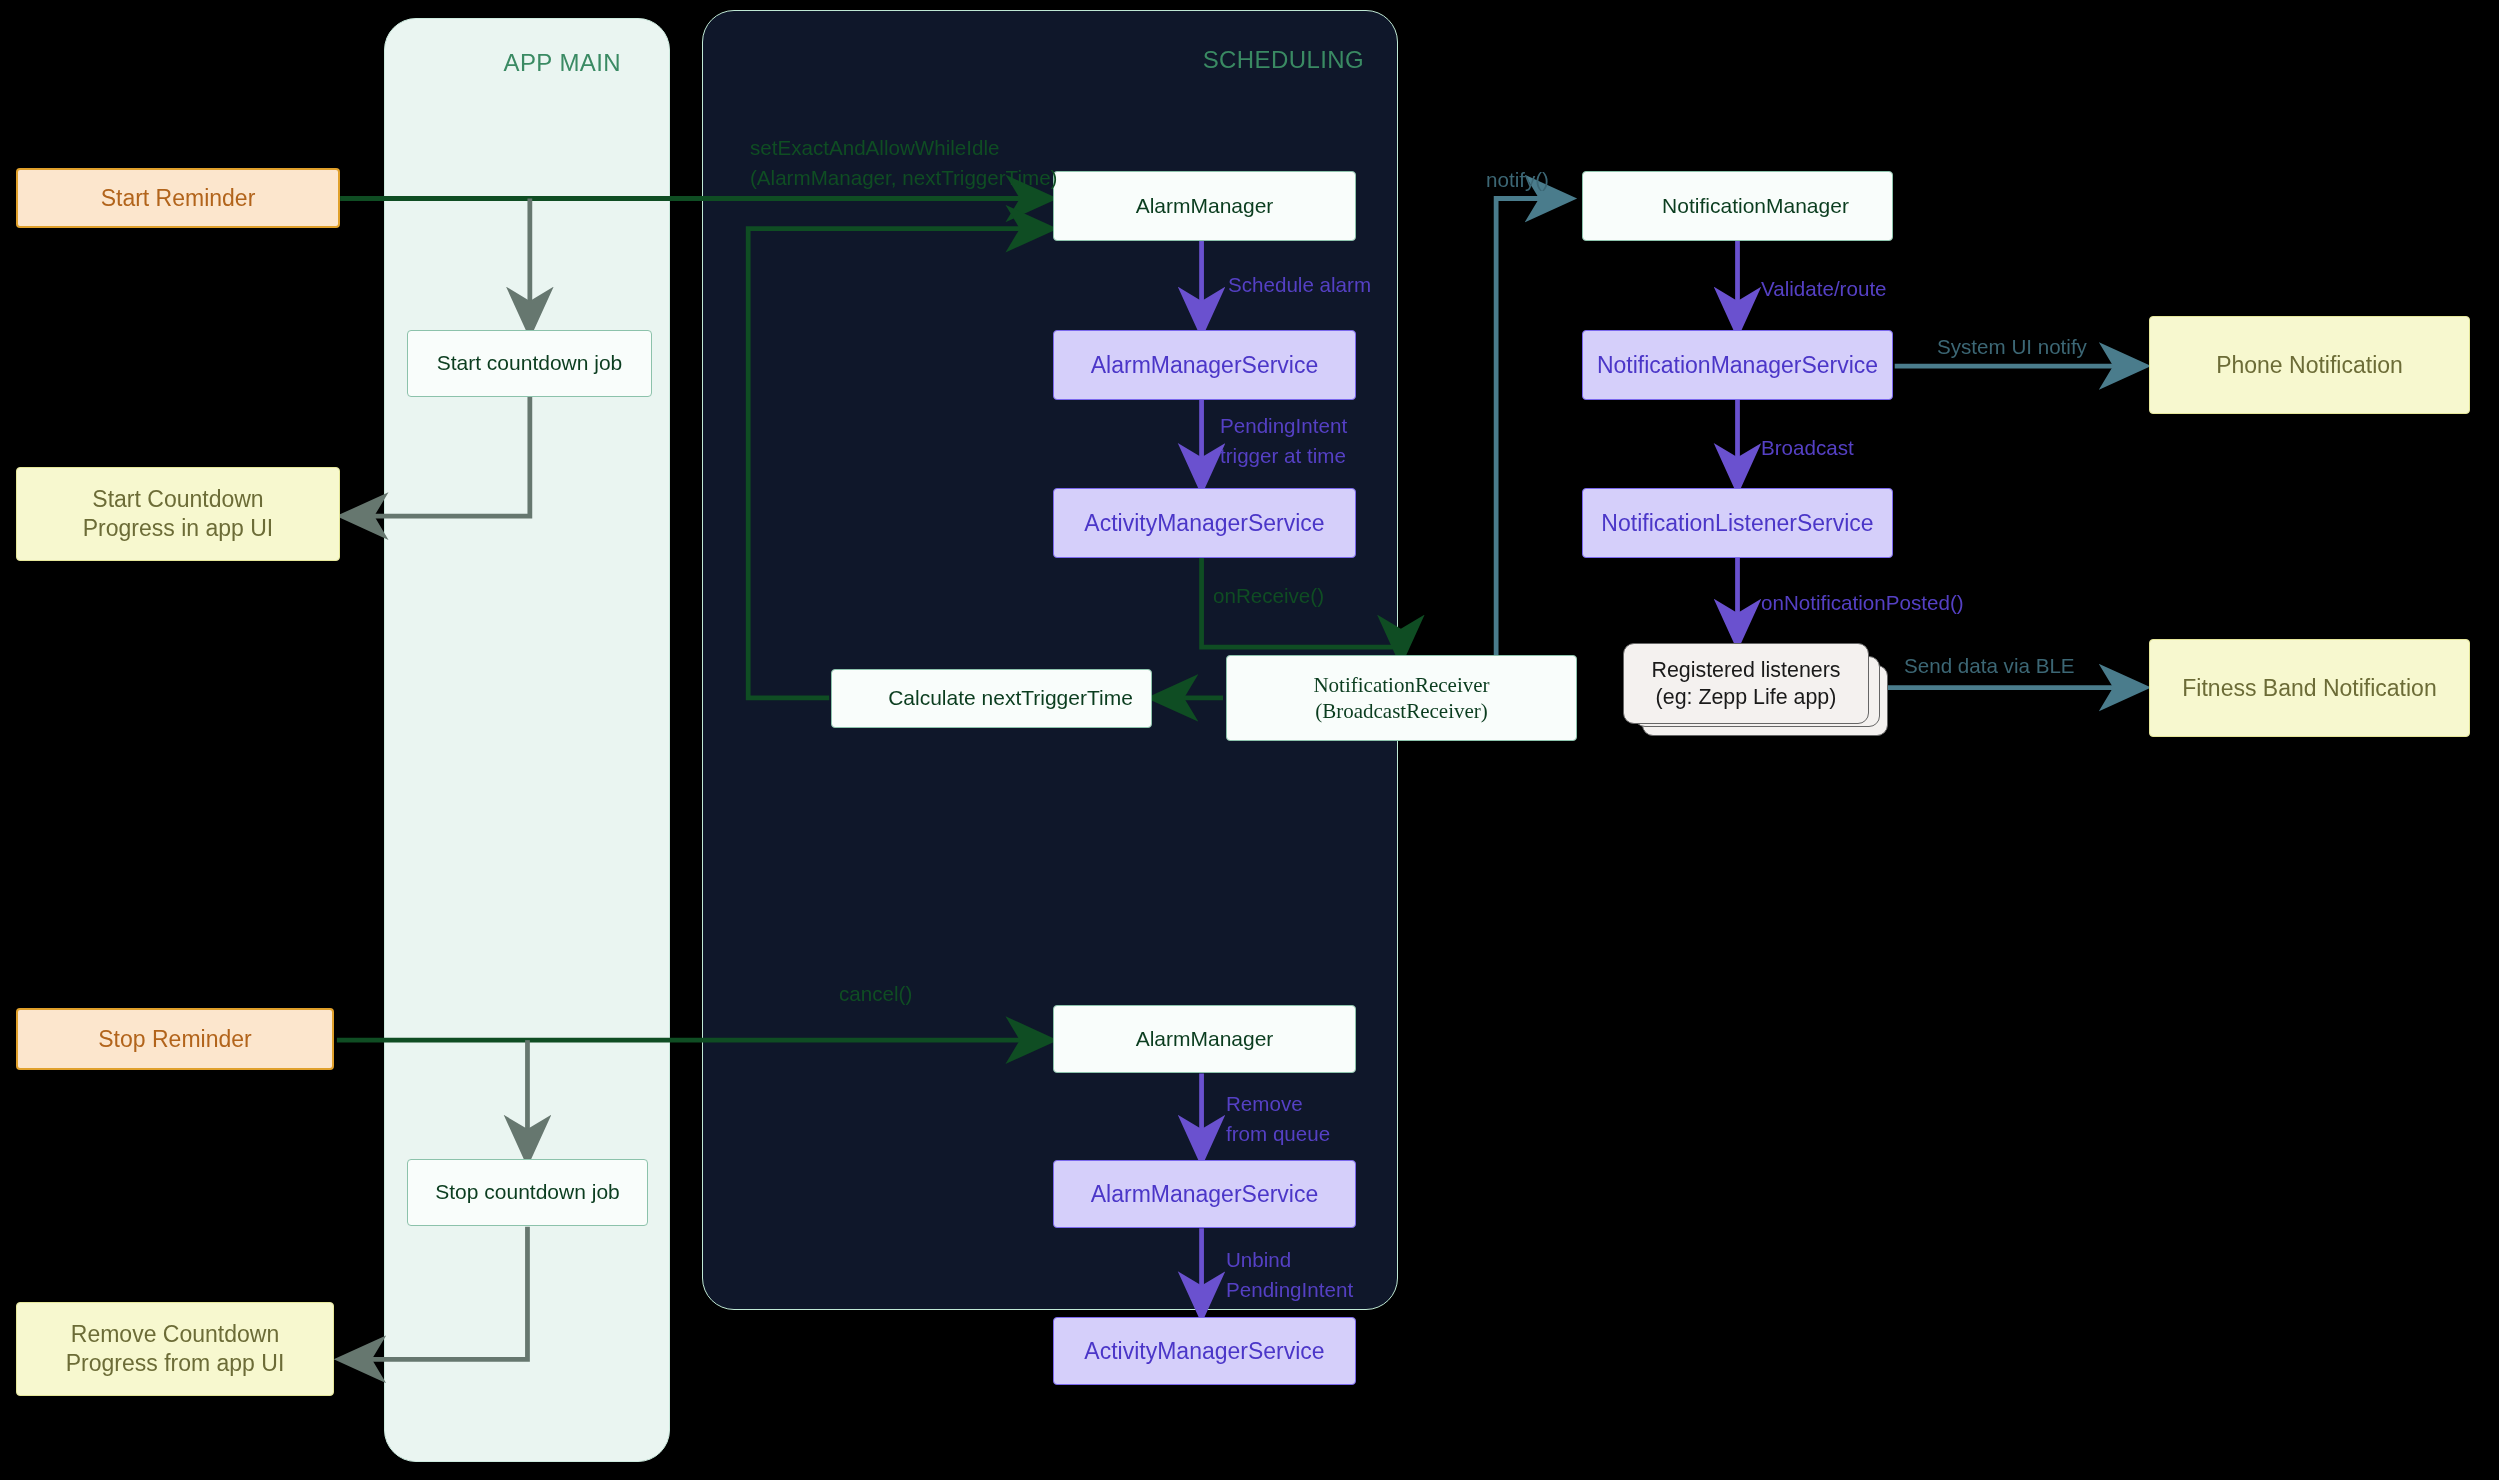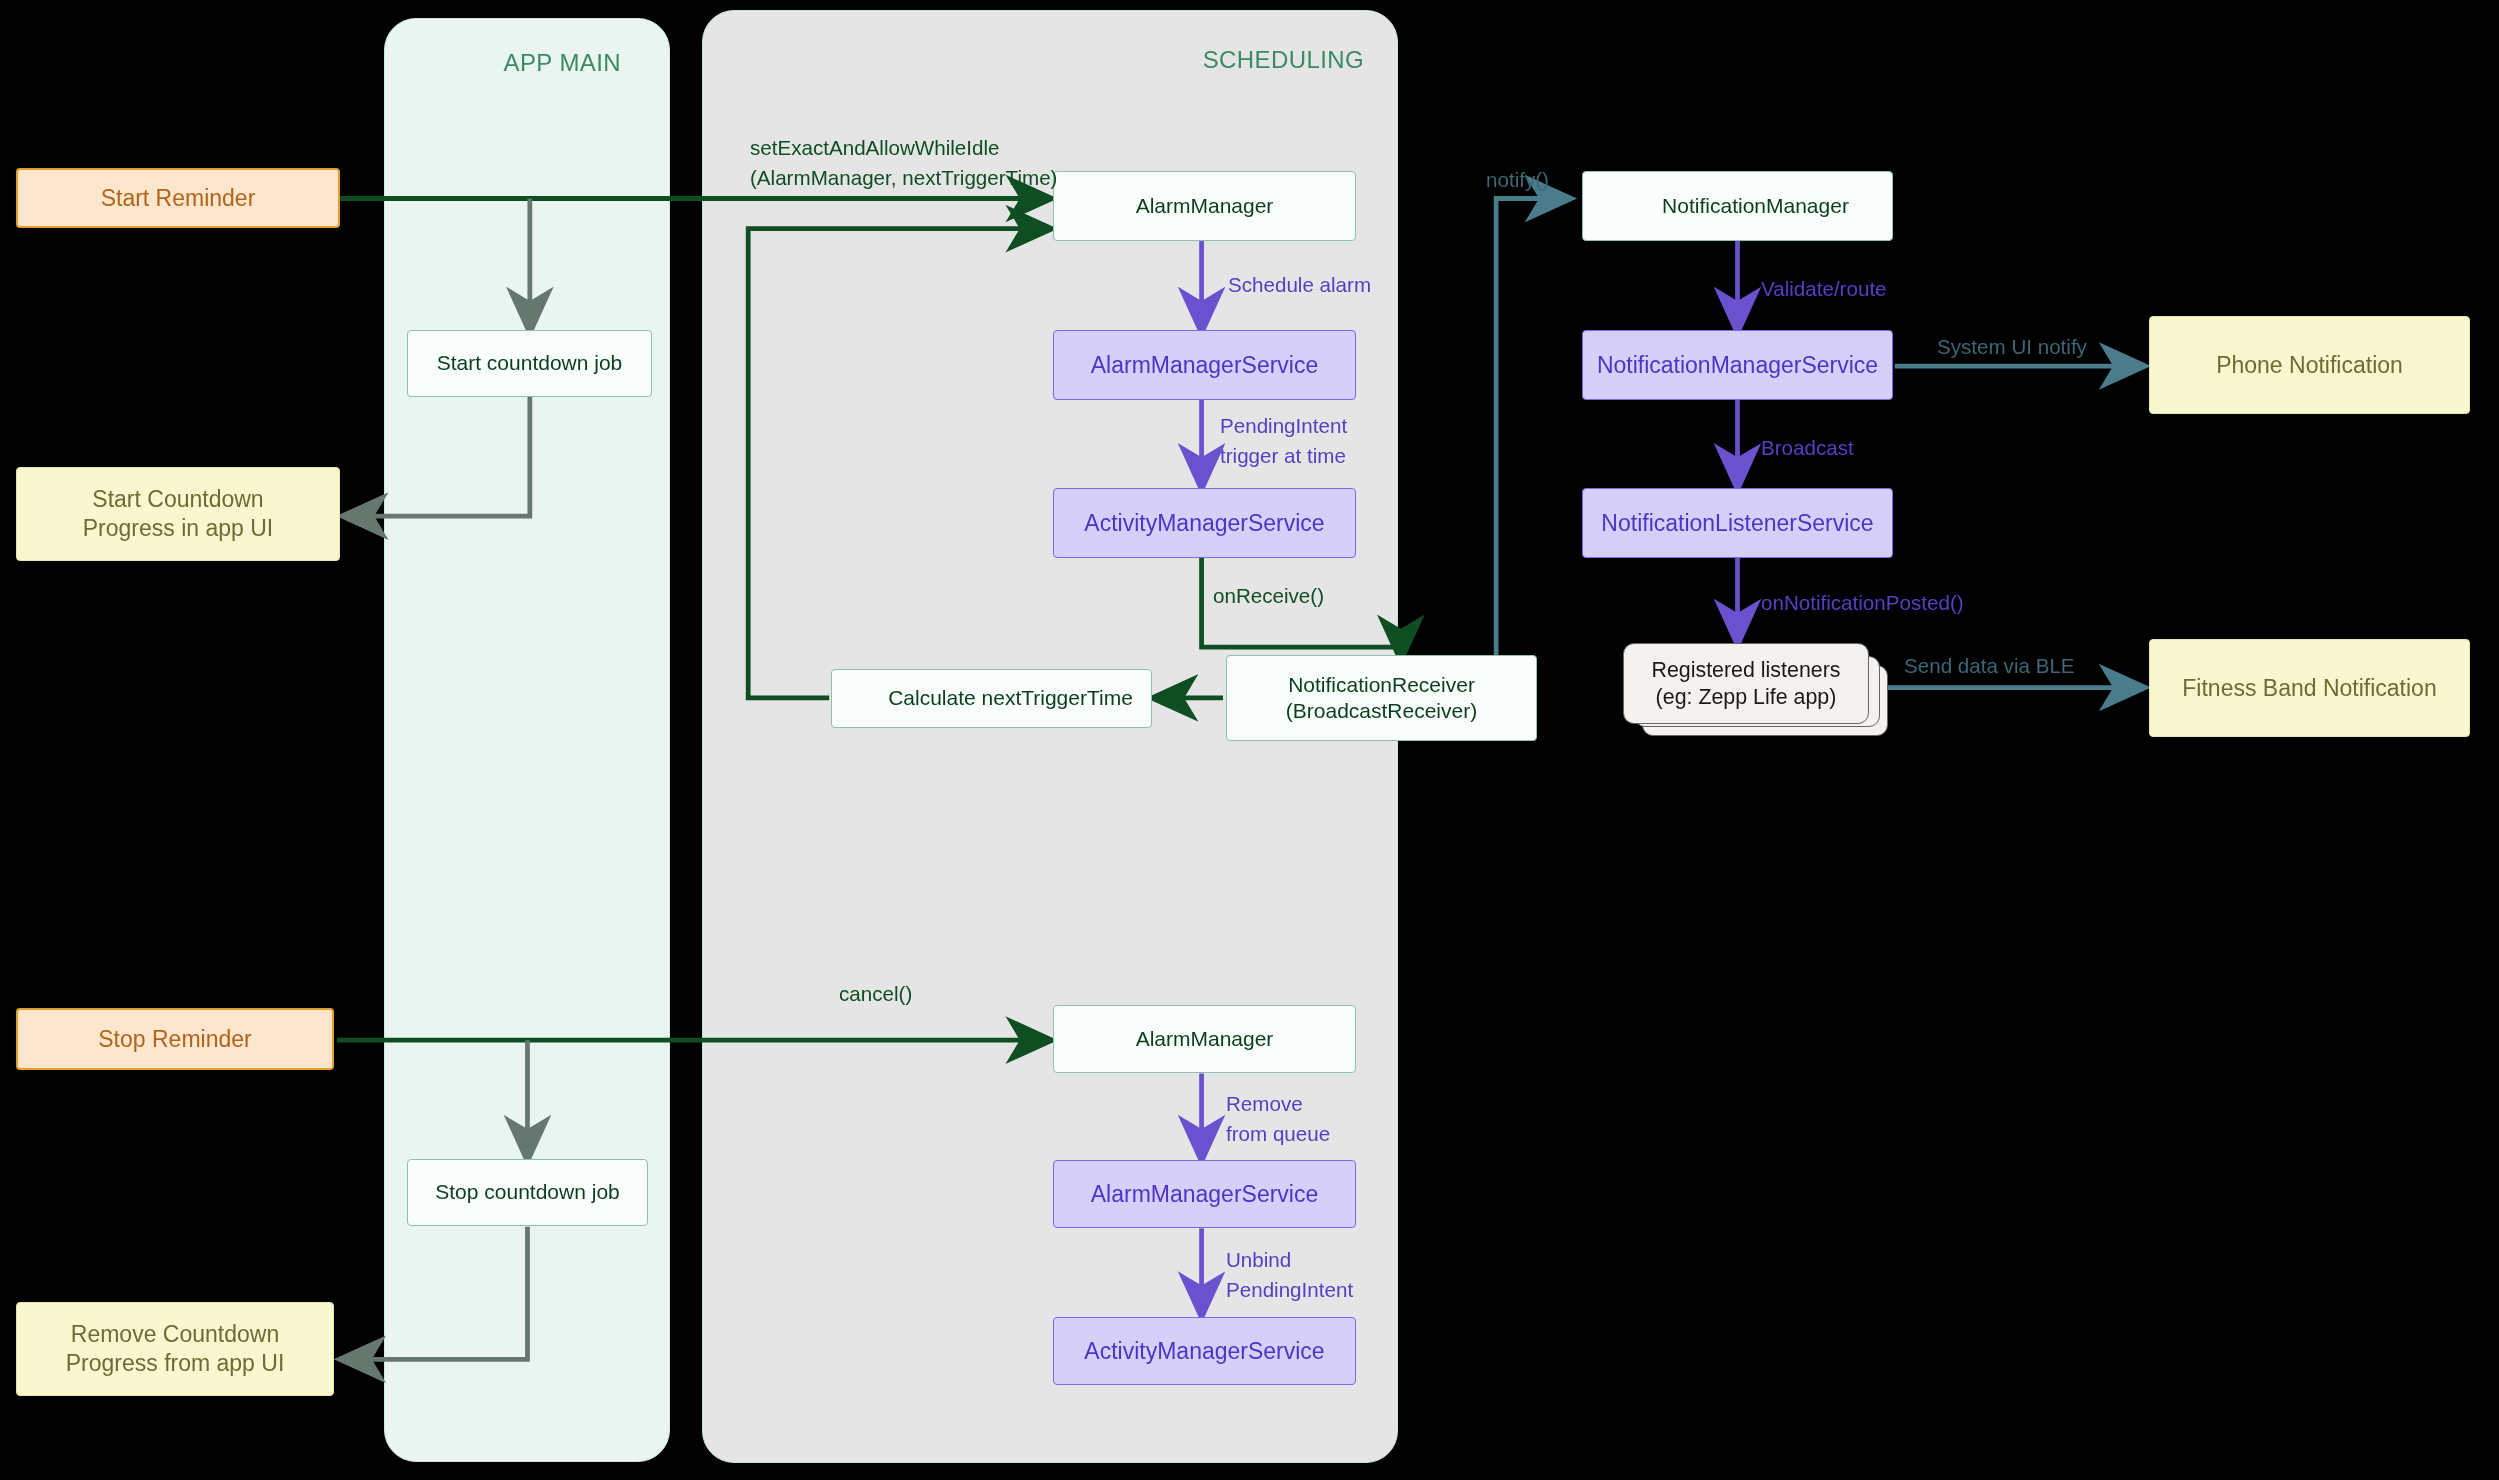--- a/index.html
+++ b/index.html
@@ -33,22 +33,22 @@
     white-space: nowrap;
   }
   #sg-appmain {
     left: 384px; top: 17.5px; width: 286px; height: 1444px;
     background: #eaf5f1;
     border: 1.6px solid #cceade;
   }
   #sg-appmain .subgraph-title { color: #3a8a63; right: 48px; top: 30px; }
 
   #sg-scheduling {
-    left: 702px; top: 9.5px; width: 696px; height: 1453px;
-    background: #e5e5e5;
+    left: 702px; top: 9.5px; width: 696px; height: 1300px;
+    background: #0f172a;
     border: 1.6px solid #bfe8d4;
     padding-left: 32px;
   }
   #sg-scheduling .subgraph-title { color: #3a8a63; right: 33px; top: 35px; }
 
   #sg-notifications {
     left: 1431px; top: 14.3px; width: 689px; height: 791px;
     background: #ddeefb;
     border: 1.6px solid #a9cfe9;
   }
@@ -218,21 +218,21 @@
   </div>
 
   <div class="node node-service" style="left:1053px; top:330px; width:303px; height:70px;">
     <span class="lines">AlarmManagerService</span>
   </div>
 
   <div class="node node-service" style="left:1053px; top:488px; width:303px; height:70px;">
     <span class="lines">ActivityManagerService</span>
   </div>
 
-  <div class="node node-plain" style="left:1226px; top:655px; width:311px; height:86px;">
+  <div class="node node-plain" style="left:1226px; top:655px; width:351px; height:86px;font-family:Liberation Serif, serif;">
     <span class="lines">NotificationReceiver
 (BroadcastReceiver)</span>
   </div>
 
   <div class="node node-plain" style="left:831px; top:669px; width:321px; height:59px;padding-left:38px;">
     <span class="lines">Calculate nextTriggerTime</span>
   </div>
 
   <div class="node node-plain" style="left:1582px; top:171px; width:311px; height:70px;padding-left:36px;">
     <span class="lines">NotificationManager</span>

